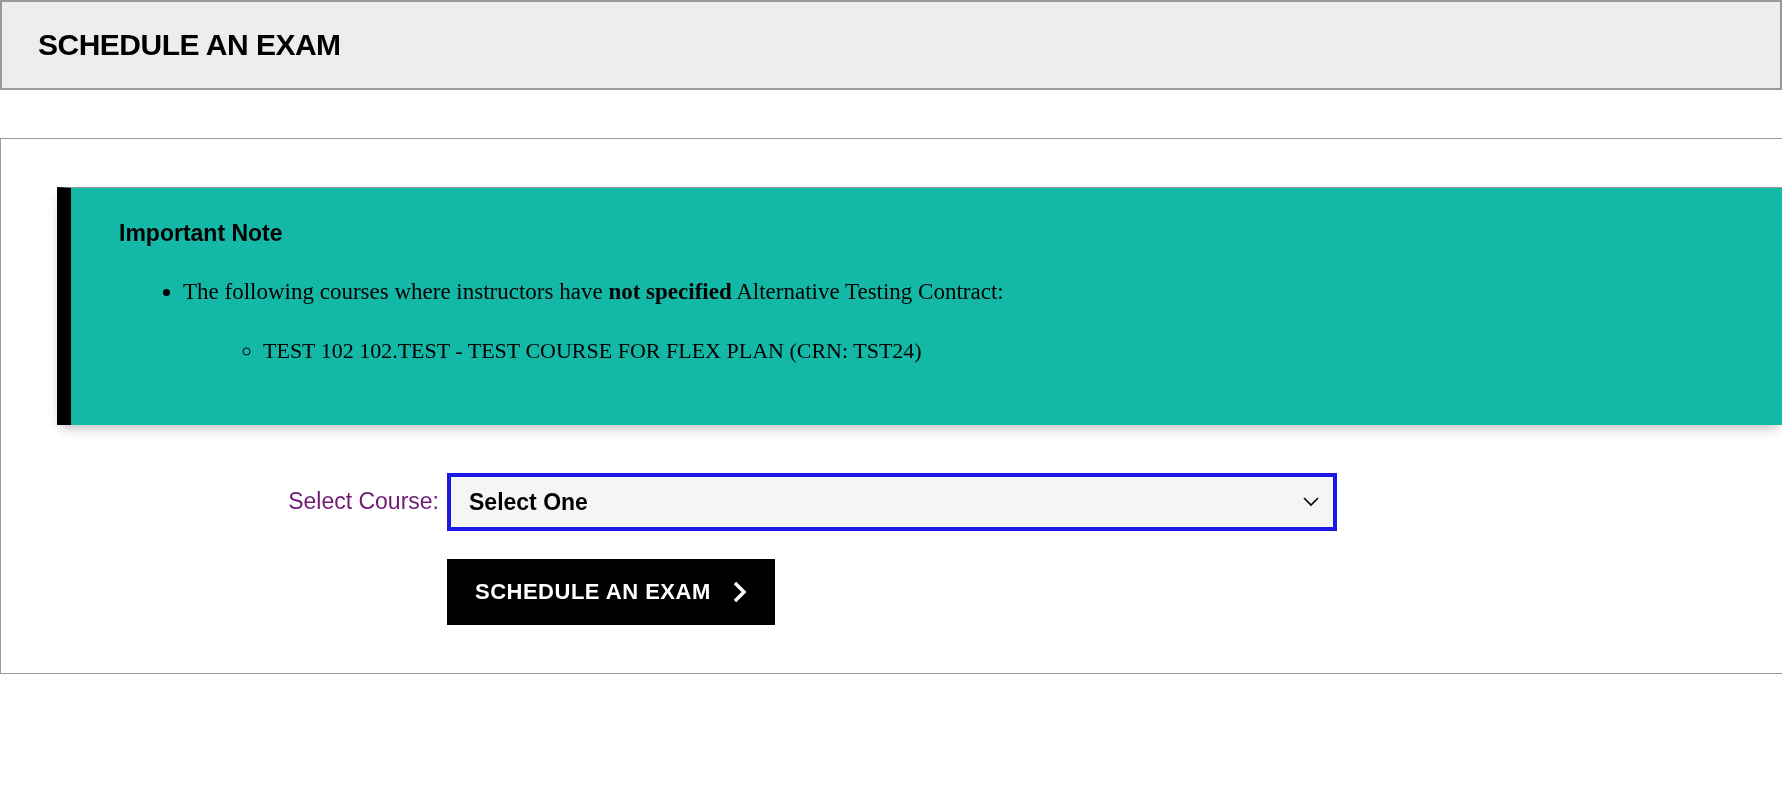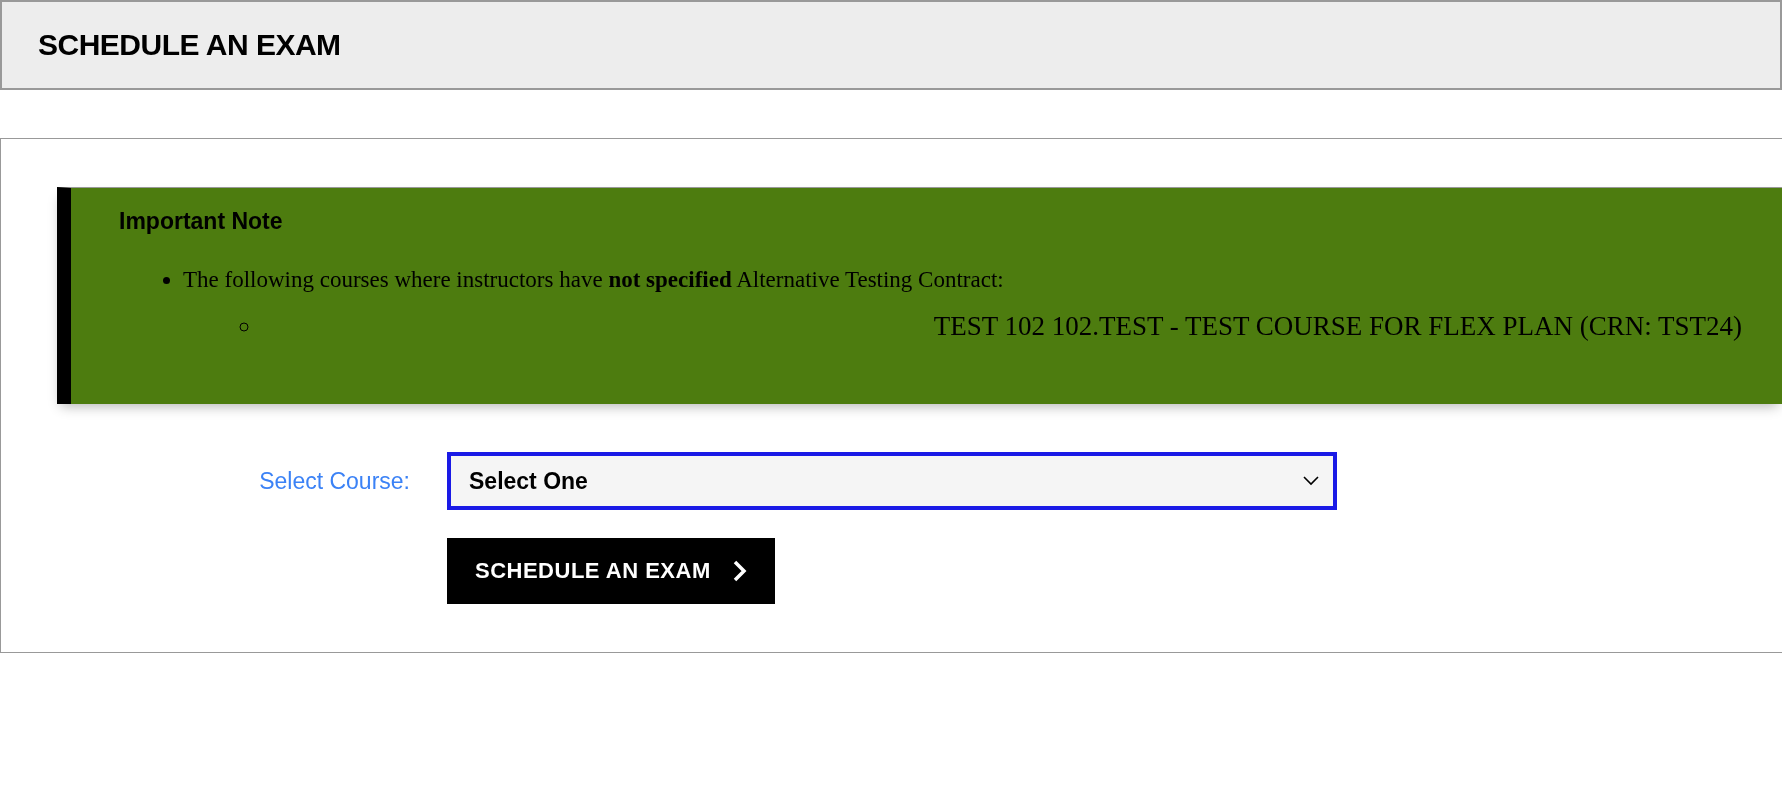--- a/index.html
+++ b/index.html
@@ -25,24 +25,24 @@
       color: #000000;
     }
     .main-container {
       border: 1px solid #999999;
       border-right: none;
       padding: 48px 0 48px 56px;
     }
     .note-box {
       border-top: 1px solid #999999;
       border-left: 14px solid #000000;
-      padding: 20px 40px 40px 48px;
+      padding: 32px 40px 40px 48px;
       margin-bottom: 48px;
       box-shadow: 0 6px 12px -4px rgba(0,0,0,0.3);
-      background: #4d7c0f;
+      background: #14b8a6;
     }
     .note-title {
       font-size: 23px;
       font-weight: bold;
       color: #000000;
       margin-bottom: 28px;
     }
     .note-list {
       list-style: disc;
       padding-left: 64px;
@@ -50,35 +50,34 @@
       color: #000000;
       line-height: 1.5;
       font-family: Liberation Serif, serif;
     }
     .note-list li {
       margin-bottom: 18px;
     }
     .note-sublist {
       list-style: circle;
       padding-left: 80px;
-      margin-top: 8px;
-      font-size: 27px;
-      text-align: right;
+      margin-top: 24px;
+      font-size: 22px;
     }
     .form-row {
       display: flex;
       align-items: center;
       margin-bottom: 28px;
     }
     .form-label {
       font-size: 23px;
-      color: #3b82f6;
+      color: #701a75;
       width: 390px;
       text-align: right;
-      padding-right: 37px;
+      padding-right: 8px;
     }
     .select-wrap {
       position: relative;
       width: 890px;
     }
     .course-select {
       width: 100%;
       height: 58px;
       border: 4px solid #1a1ae6;
       background: #f5f5f5;

